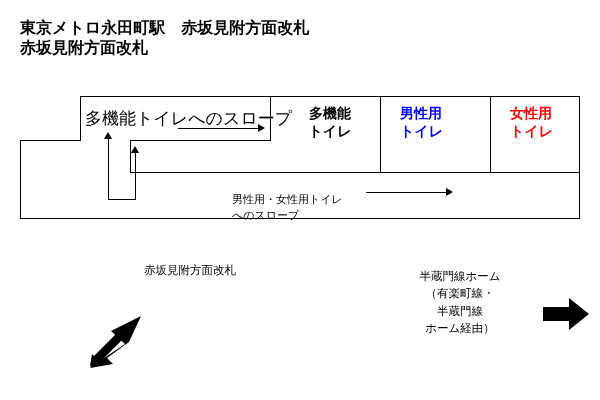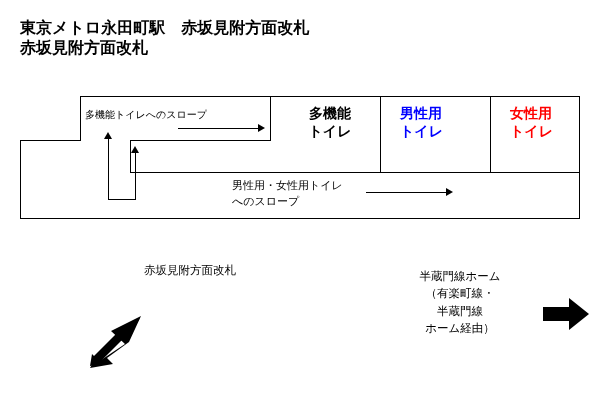--- a/index.html
+++ b/index.html
@@ -48,21 +48,21 @@
     line-height: 1.3;
     text-align: center;
     white-space: nowrap;
   }
   .room-label.blue { color: #0000ff; }
   .room-label.red { color: #ff0000; }
   .room-label.black { color: #000000; }
 
   
   .anno {
-    font-size: 10px;
+    font-size: 17px;
     line-height: 1.35;
     white-space: nowrap;
     color: #000;
   }
   .anno-b {
     font-size: 11px;
     line-height: 1.45;
     white-space: nowrap;
     color: #000;
   }
@@ -145,21 +145,21 @@
       <div class="abs thinline" style="left:4px; top:6px; width:1px; height:48px;"></div>
       <div class="abs arrow-head-up" style="left:0px; top:0px;"></div>
     </div>
 
     <div class="abs thinline" style="left:108px; top:199px; width:28px; height:1px;"></div>
 
     <div class="abs" style="left:366px; top:188px; width:88px; height:9px;">
       <div class="abs thinline" style="left:0; top:4px; width:81px; height:1px;"></div>
       <div class="abs arrow-head-right" style="left:80px; top:0px;"></div>
     </div>
-    <div class="abs anno-b" style="left:232px; top:178px;">
+    <div class="abs anno-b" style="left:232px; top:192px;">
       <div>男性用・女性用トイレ</div>
       <div>へのスロープ</div>
     </div>
 
     <div class="abs room-label black" style="left:285px; top:104px; width:90px;">
       <div>多機能</div>
       <div>トイレ</div>
     </div>
 
     <div class="abs room-label blue" style="left:388px; top:104px; width:95px; text-align:left; padding-left:12px; box-sizing:border-box;">

